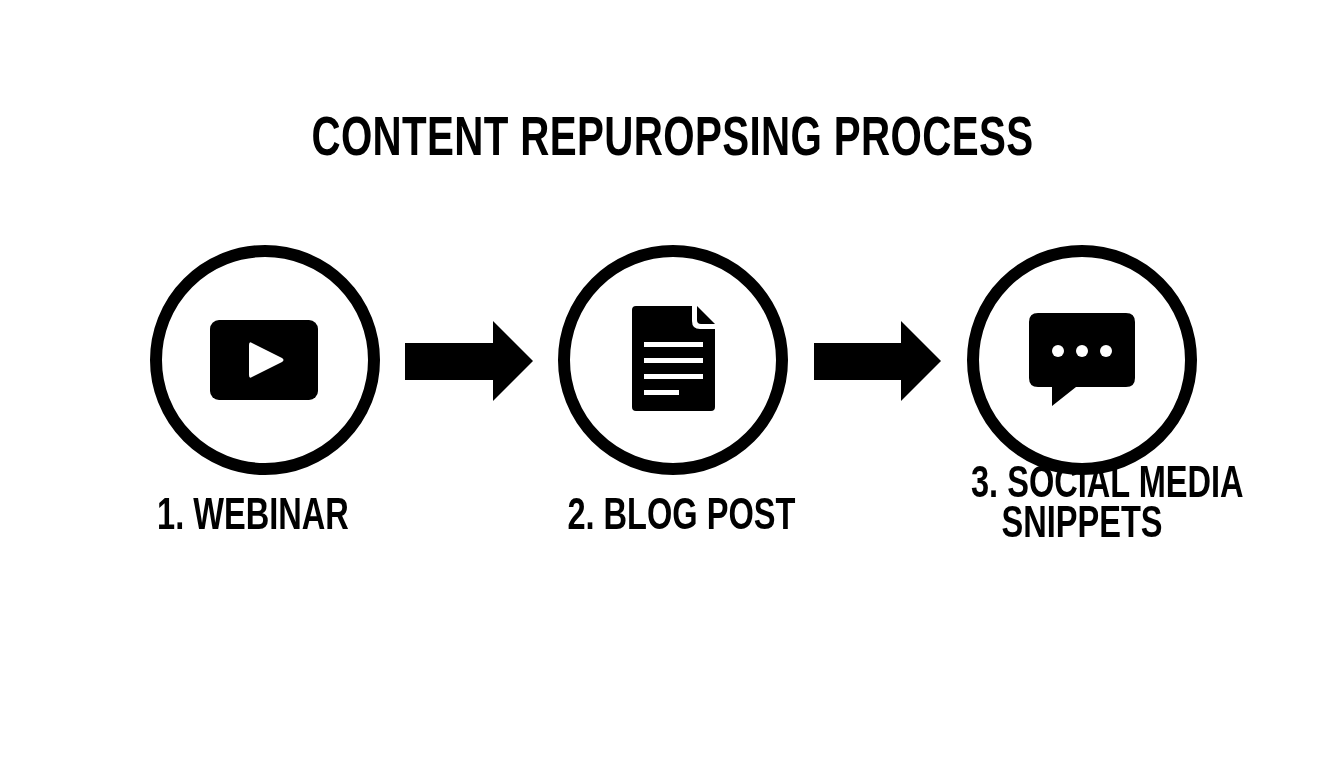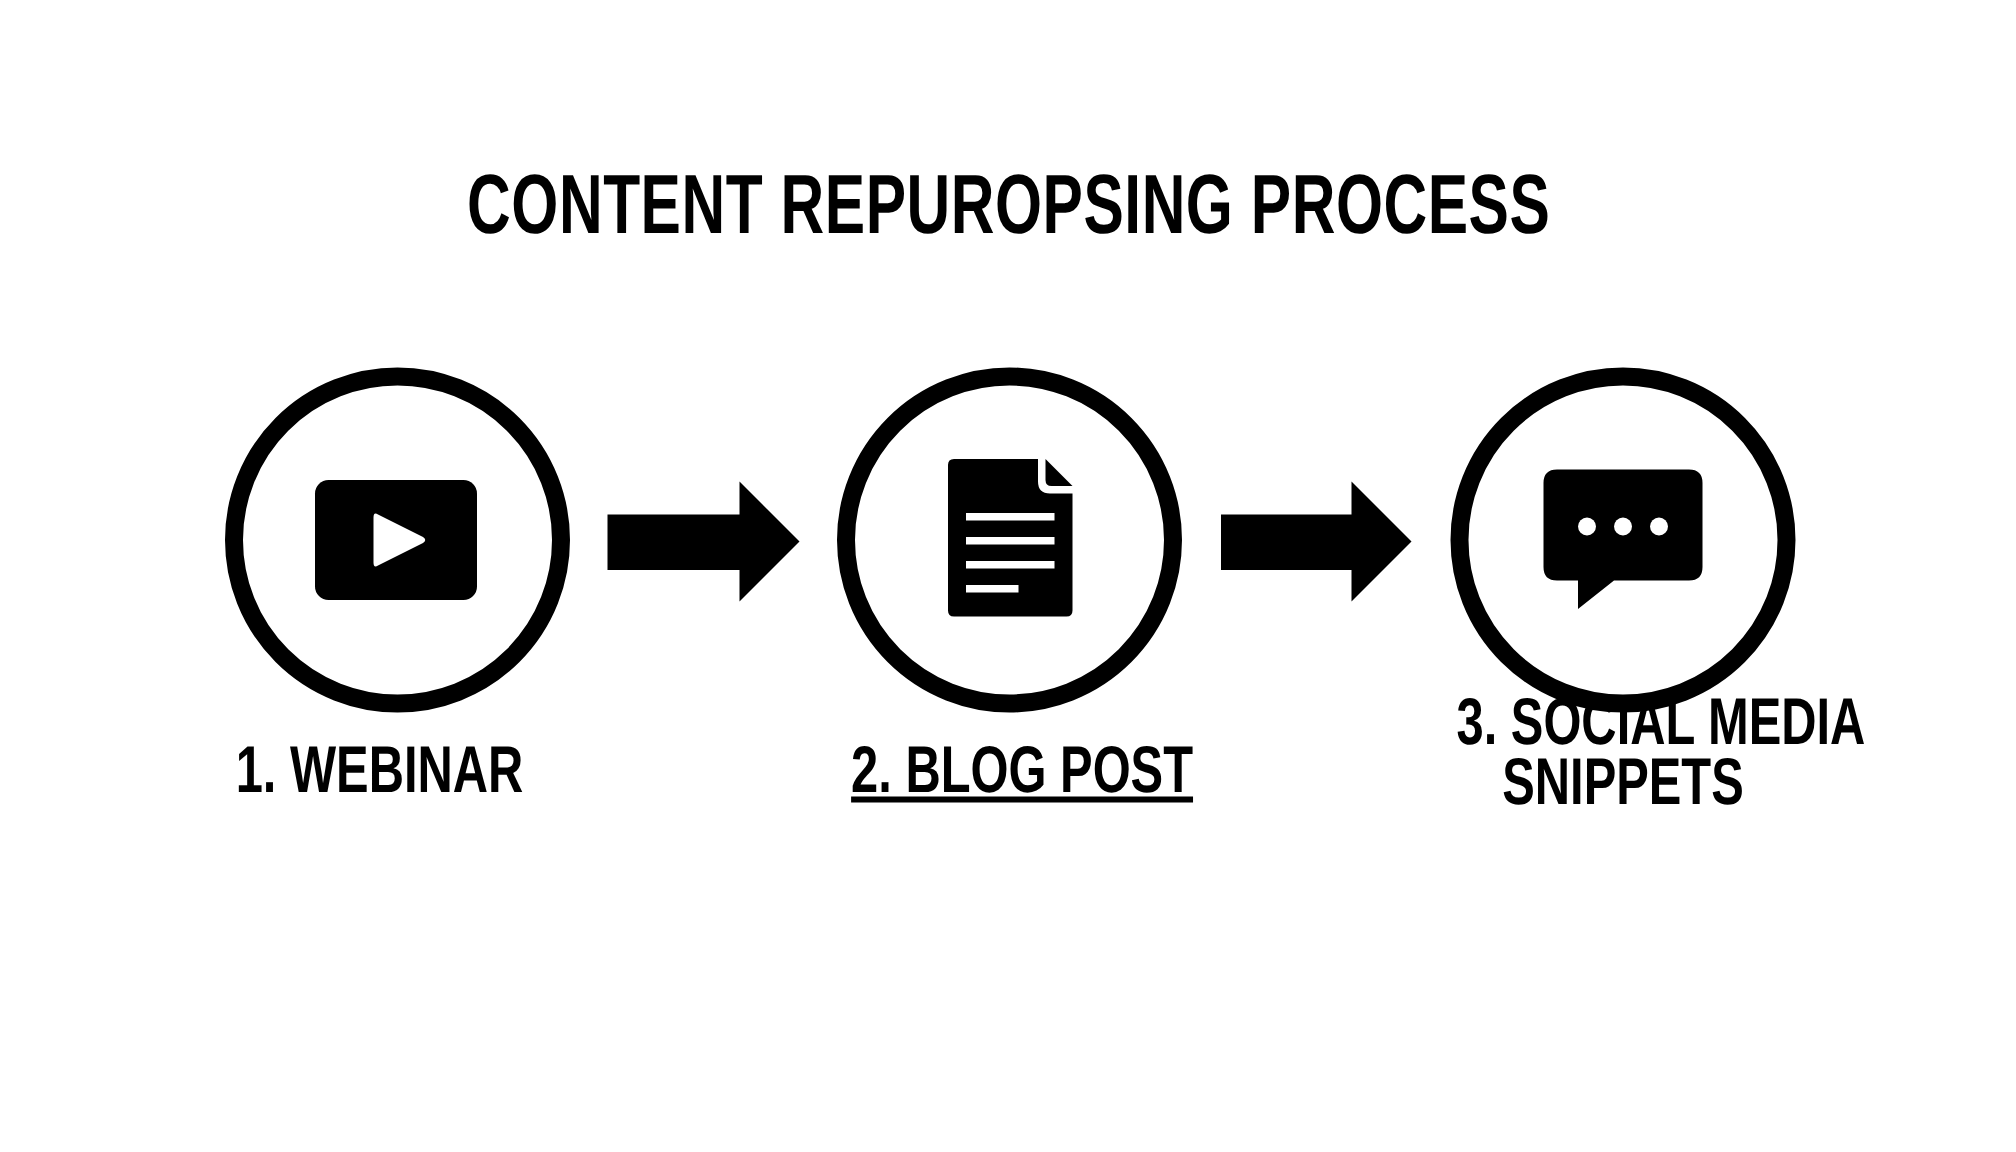--- a/index.html
+++ b/index.html
@@ -46,21 +46,21 @@
       font-size: 44px;
       line-height: 40px;
       white-space: nowrap;
     }
     .label .line {
       display: block;
       transform: scaleX(0.74);
       transform-origin: center;
     }
     .label-1 { left: 113px; width: 280px; top: 494px; }
-    .label-2 { left: 531px; width: 280px; top: 494px; text-decoration: underline; }
+    .label-2 { left: 531px; width: 280px; top: 494px; }
     .label-3 { left: 932px; width: 300px; top: 462px; }
   </style>
 </head>
 <body>
 
 <div class="title">
   <span>CONTENT REPUROPSING PROCESS</span>
 </div>
 
 <svg class="diagram-svg" viewBox="0 0 1344 768" xmlns="http://www.w3.org/2000/svg">

